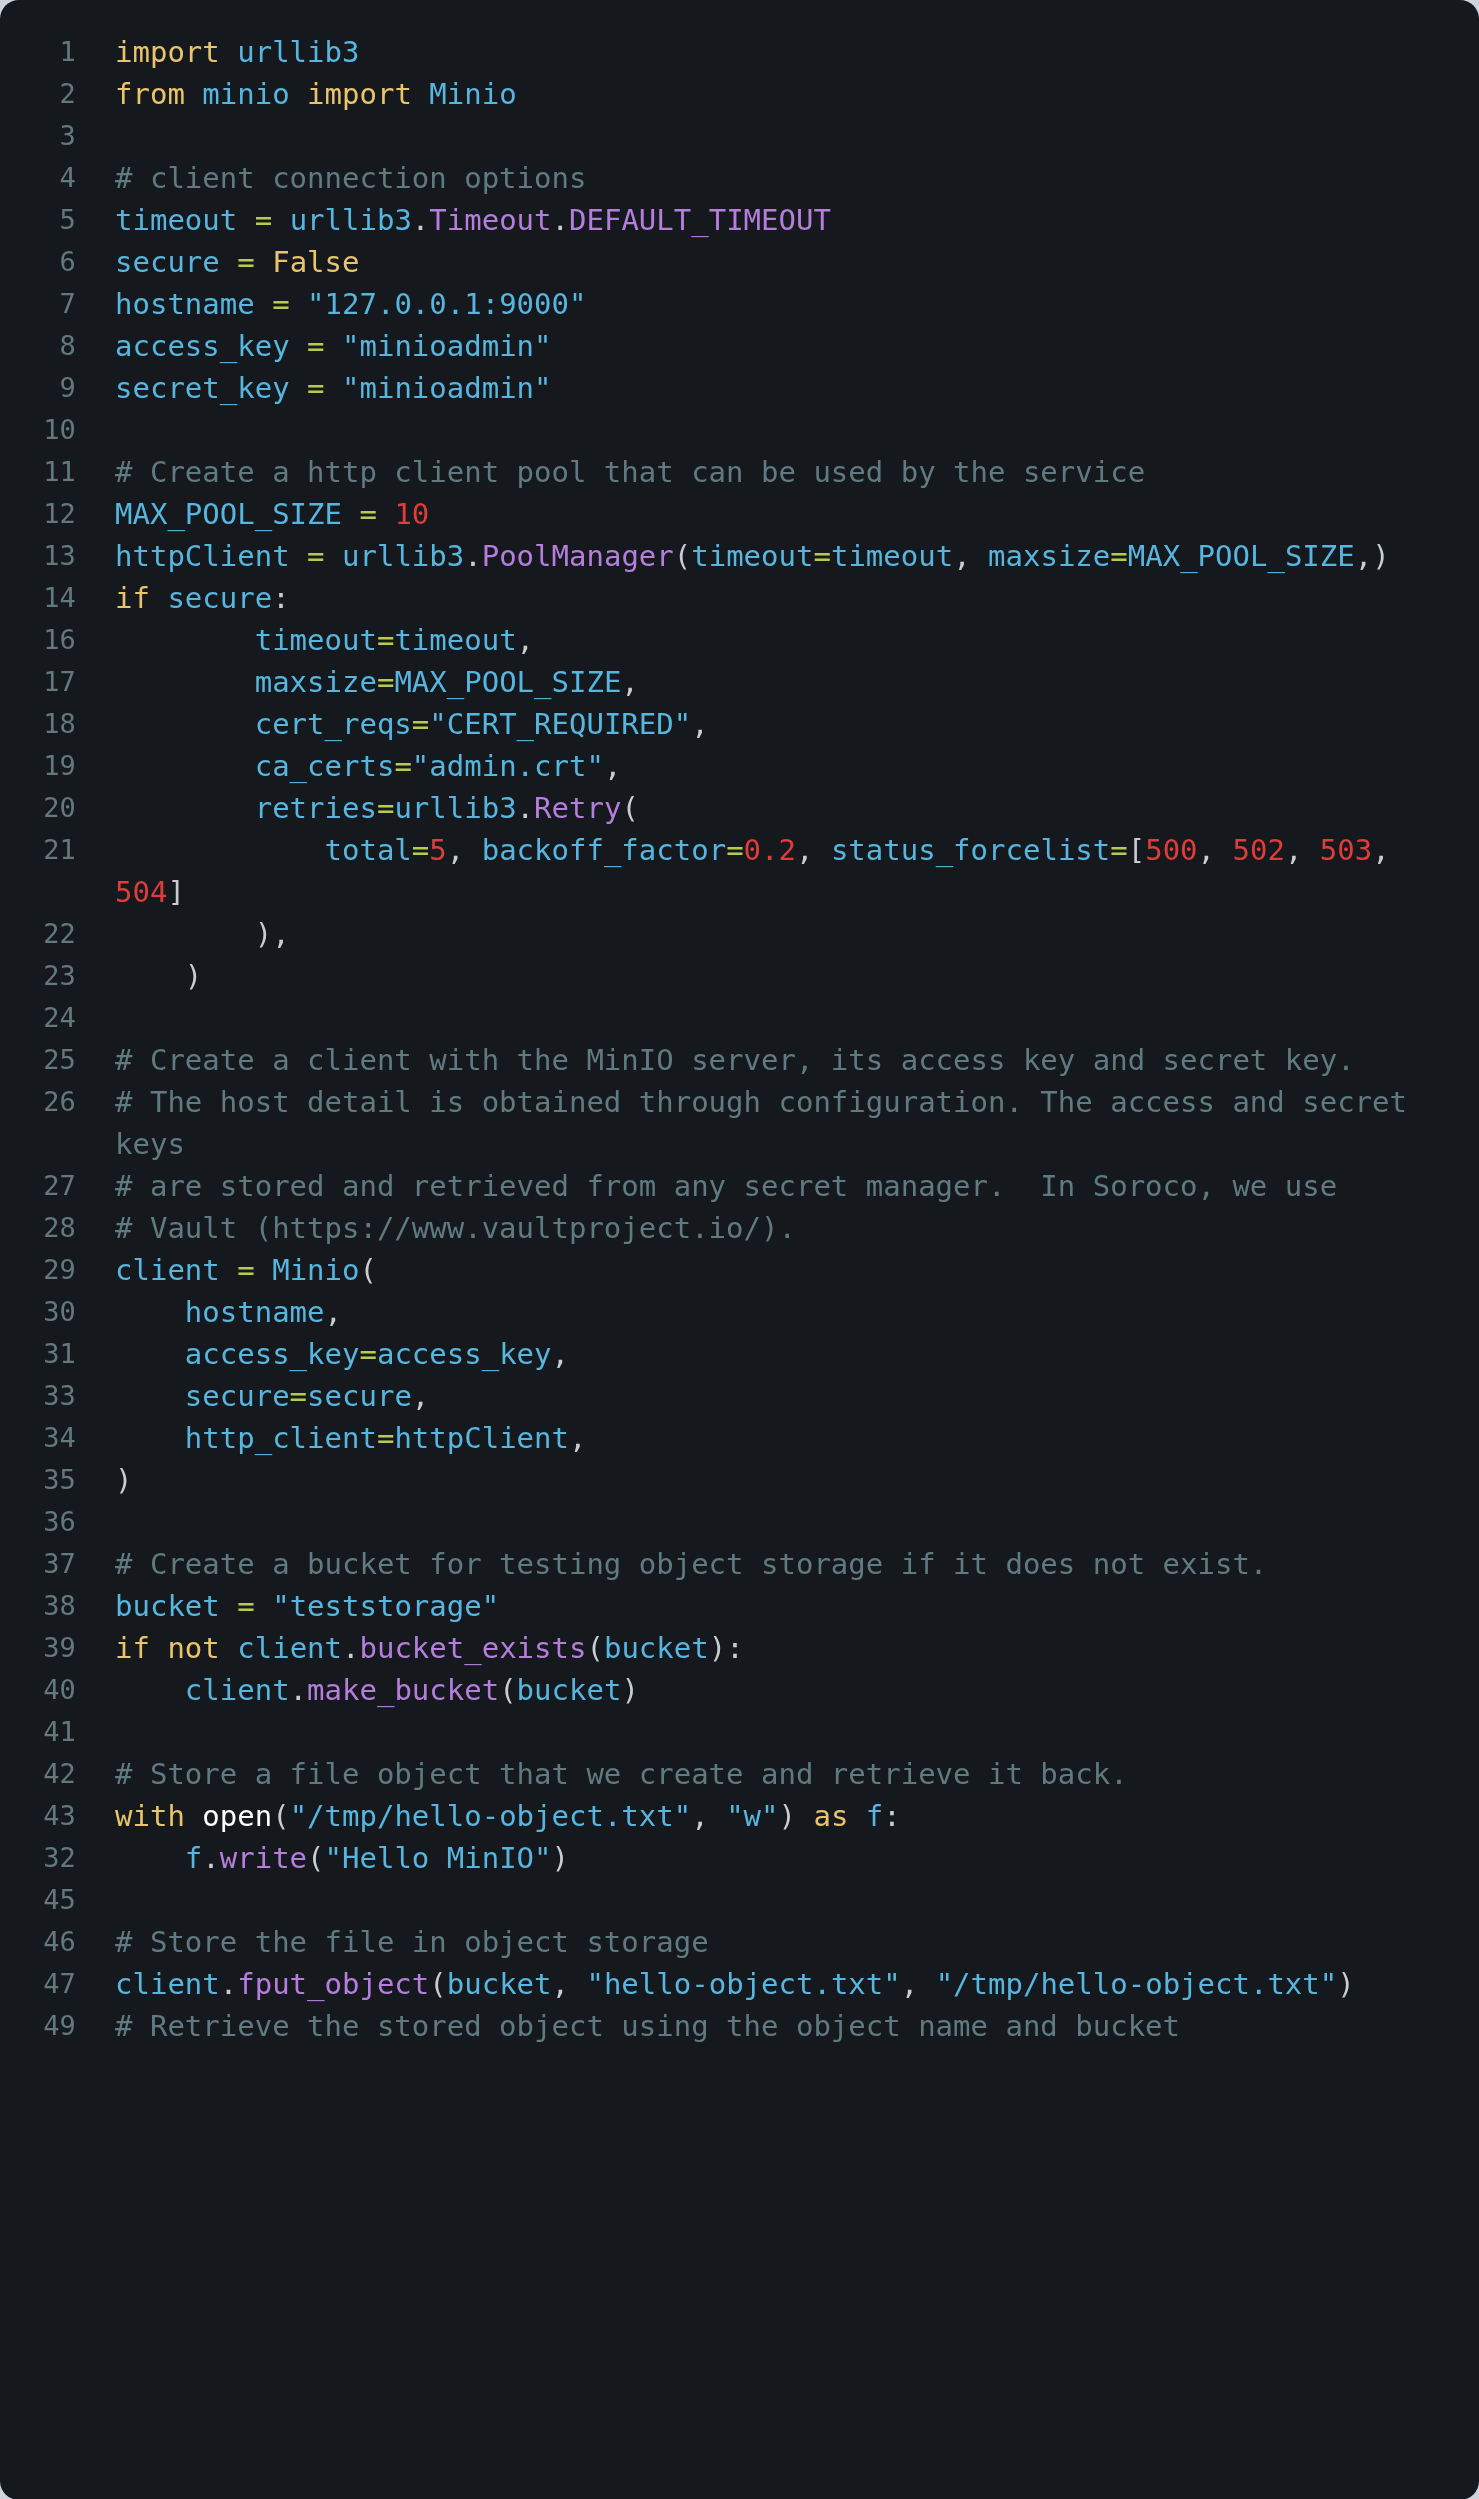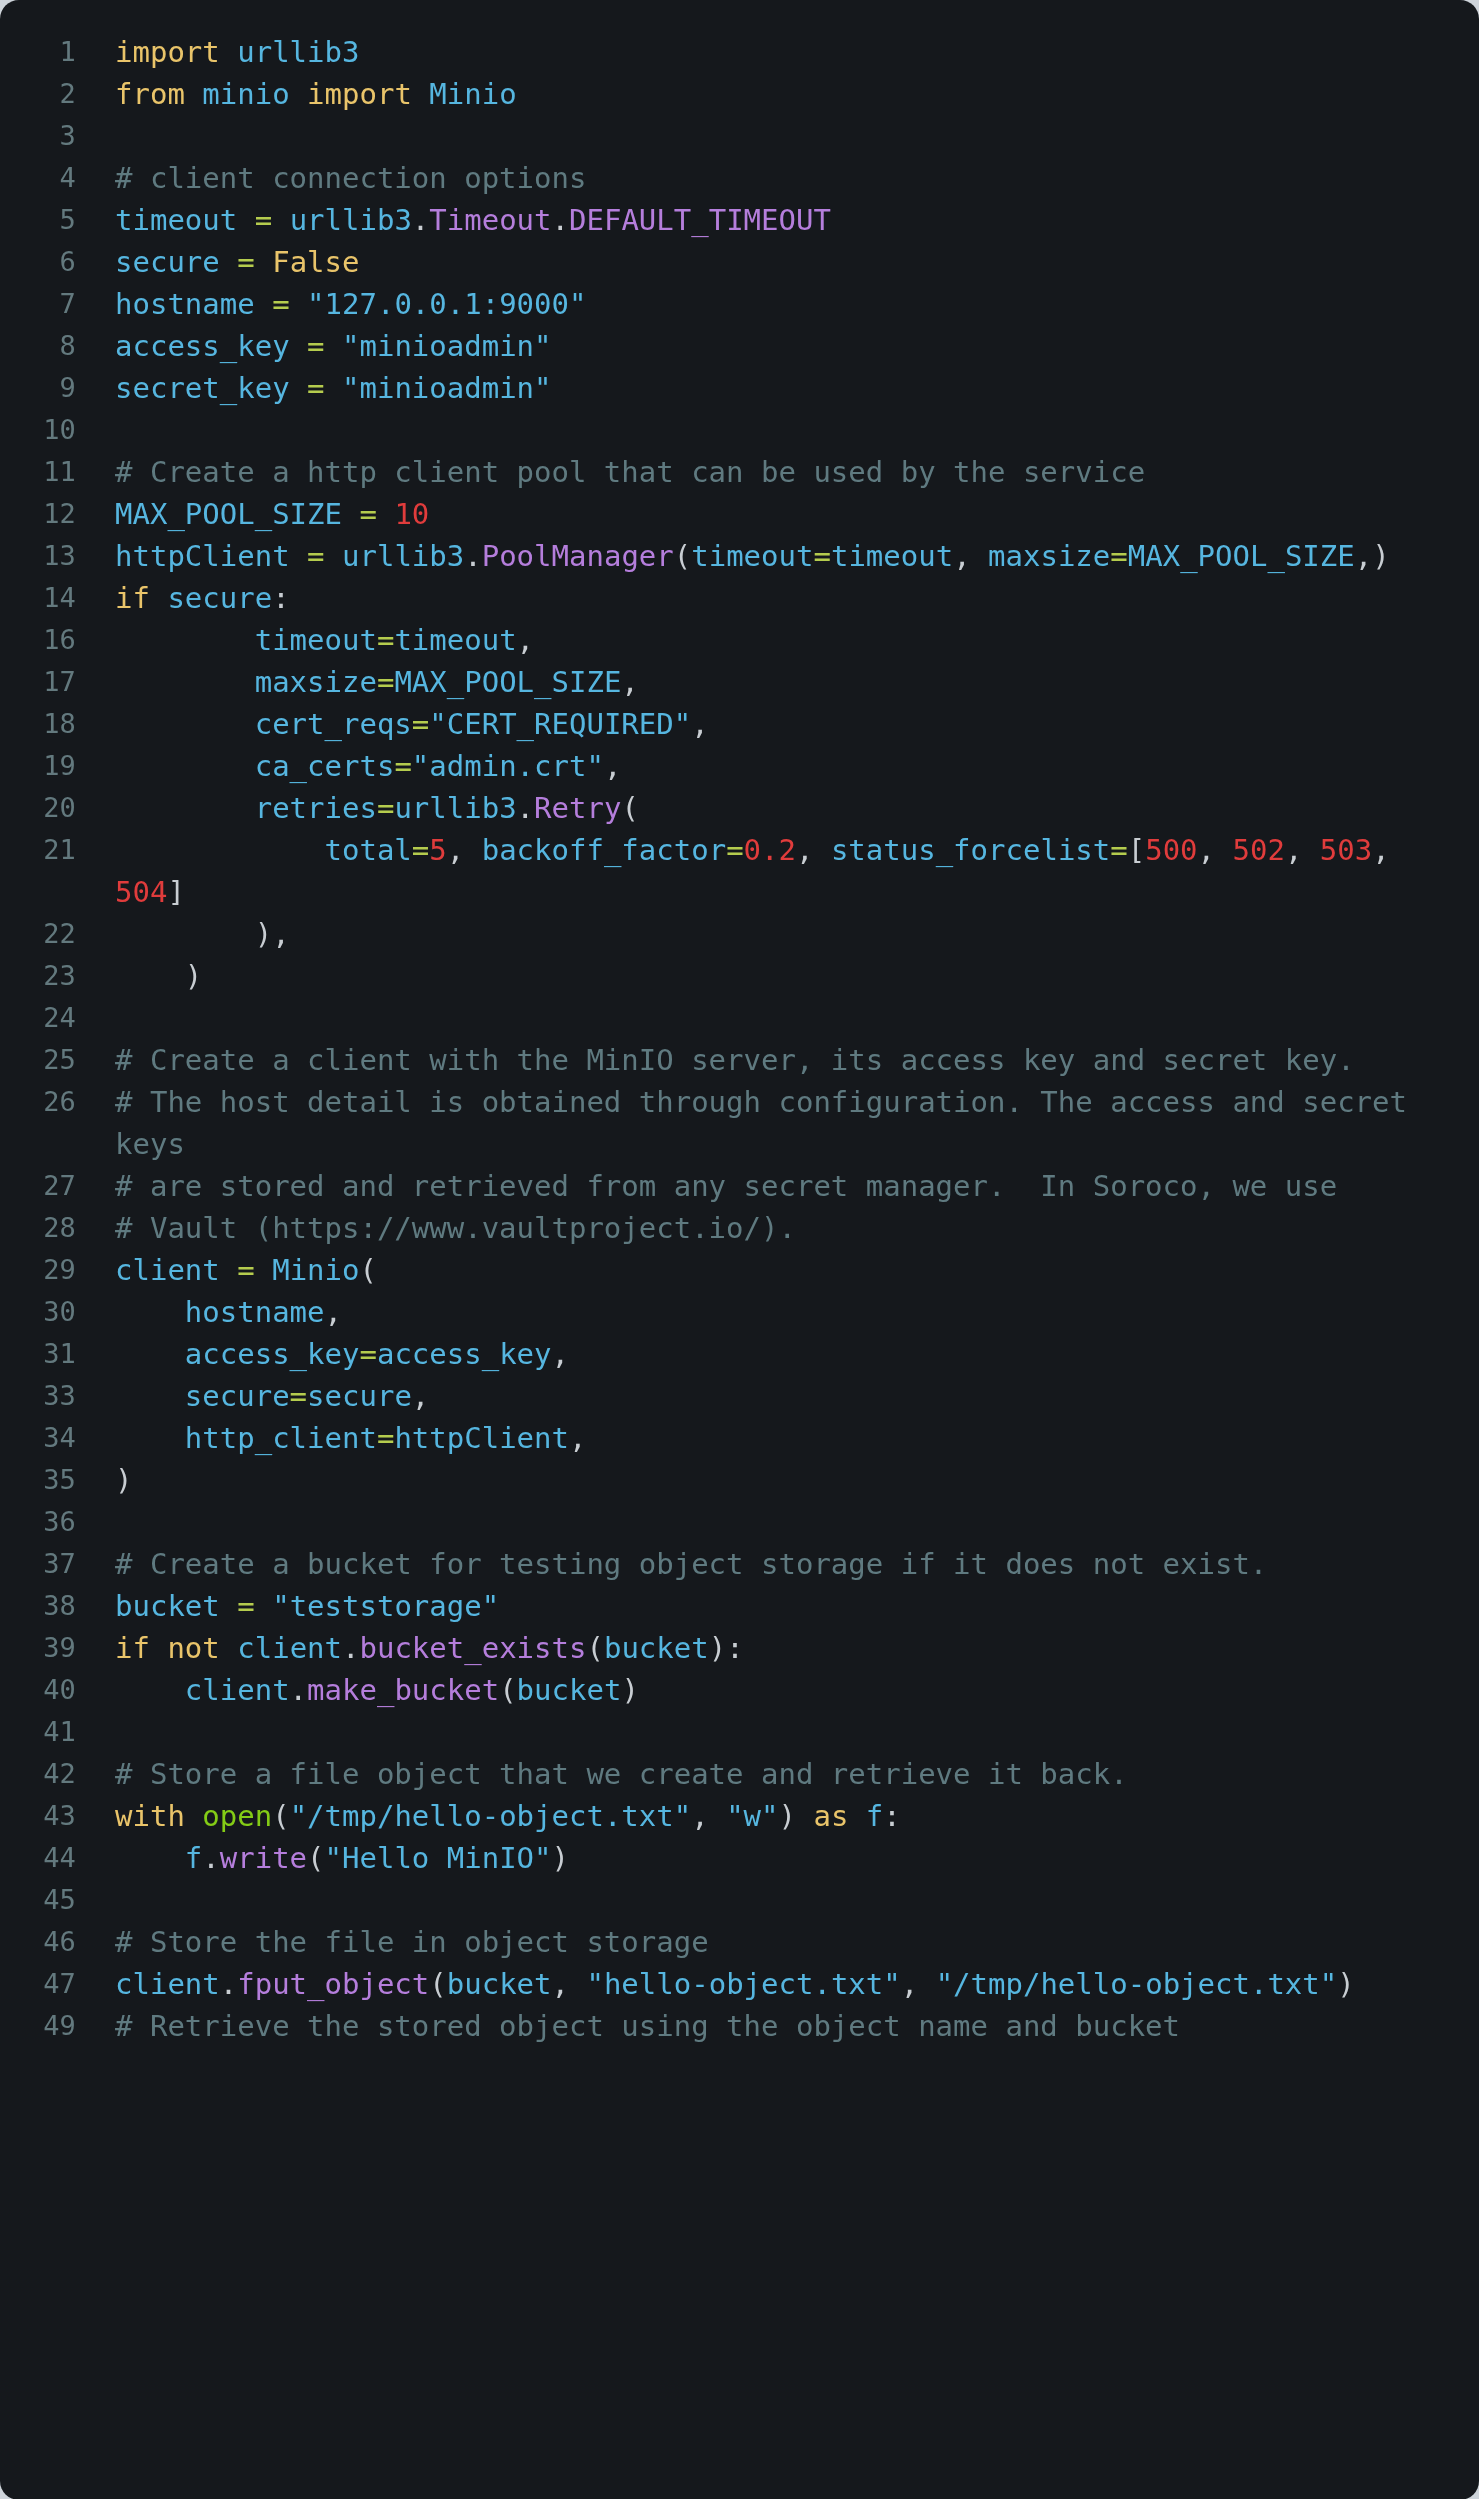--- a/index.html
+++ b/index.html
@@ -53,21 +53,21 @@
   
   .c  { color: #5f7a80; }          
   .k  { color: #e9c46a; }          
   .kc { color: #e9c46a; }          
   .n  { color: #56b6e0; }          
   .s  { color: #56b6e0; }          
   .o  { color: #b5cc4e; }          
   .p  { color: #c8cdd2; }          
   .a  { color: #b57edc; }          
   .m  { color: #e03c3c; }          
-  .b  { color: #84cc16; }          
+  .b  { color: #ffffff; }          
 </style>
 </head>
 <body>
 
 <div class="code-card">
   <div class="code-body" id="code-body">
       <div class="code-line"><span class="ln">1</span><span class="lc"><span class="k">import</span><span class="p"> </span><span class="n">urllib3</span></span></div>
       <div class="code-line"><span class="ln">2</span><span class="lc"><span class="k">from</span><span class="p"> </span><span class="n">minio</span><span class="p"> </span><span class="k">import</span><span class="p"> </span><span class="n">Minio</span></span></div>
       <div class="code-line"><span class="ln">3</span><span class="lc"></span></div>
       <div class="code-line"><span class="ln">4</span><span class="lc"><span class="c"># client connection options</span></span></div>
@@ -101,20 +101,20 @@
       <div class="code-line"><span class="ln">34</span><span class="lc"><span class="p">    </span><span class="n">http_client</span><span class="o">=</span><span class="n">httpClient</span><span class="p">,</span></span></div>
       <div class="code-line"><span class="ln">35</span><span class="lc"><span class="p">)</span></span></div>
       <div class="code-line"><span class="ln">36</span><span class="lc"></span></div>
       <div class="code-line"><span class="ln">37</span><span class="lc"><span class="c"># Create a bucket for testing object storage if it does not exist.</span></span></div>
       <div class="code-line"><span class="ln">38</span><span class="lc"><span class="n">bucket</span><span class="p"> </span><span class="o">=</span><span class="p"> </span><span class="s">"teststorage"</span></span></div>
       <div class="code-line"><span class="ln">39</span><span class="lc"><span class="k">if</span><span class="p"> </span><span class="k">not</span><span class="p"> </span><span class="n">client</span><span class="p">.</span><span class="a">bucket_exists</span><span class="p">(</span><span class="n">bucket</span><span class="p">):</span></span></div>
       <div class="code-line"><span class="ln">40</span><span class="lc"><span class="p">    </span><span class="n">client</span><span class="p">.</span><span class="a">make_bucket</span><span class="p">(</span><span class="n">bucket</span><span class="p">)</span></span></div>
       <div class="code-line"><span class="ln">41</span><span class="lc"></span></div>
       <div class="code-line"><span class="ln">42</span><span class="lc"><span class="c"># Store a file object that we create and retrieve it back.</span></span></div>
       <div class="code-line"><span class="ln">43</span><span class="lc"><span class="k">with</span><span class="p"> </span><span class="b">open</span><span class="p">(</span><span class="s">"/tmp/hello-object.txt"</span><span class="p">, </span><span class="s">"w"</span><span class="p">) </span><span class="k">as</span><span class="p"> </span><span class="n">f</span><span class="p">:</span></span></div>
-      <div class="code-line"><span class="ln">44</span><span class="lc"><span class="p">    </span><span class="n">f</span><span class="p">.</span><span class="a">write</span><span class="p">(</span><span class="s">"Hello MinIO"</span><span class="p">)</span></span></div>
+      <div class="code-line"><span class="ln">32</span><span class="lc"><span class="p">    </span><span class="n">f</span><span class="p">.</span><span class="a">write</span><span class="p">(</span><span class="s">"Hello MinIO"</span><span class="p">)</span></span></div>
       <div class="code-line"><span class="ln">45</span><span class="lc"></span></div>
       <div class="code-line"><span class="ln">46</span><span class="lc"><span class="c"># Store the file in object storage</span></span></div>
       <div class="code-line"><span class="ln">47</span><span class="lc"><span class="n">client</span><span class="p">.</span><span class="a">fput_object</span><span class="p">(</span><span class="n">bucket</span><span class="p">, </span><span class="s">"hello-object.txt"</span><span class="p">, </span><span class="s">"/tmp/hello-object.txt"</span><span class="p">)</span></span></div>
       <div class="code-line"><span class="ln">49</span><span class="lc"><span class="c"># Retrieve the stored object using the object name and bucket</span></span></div>
     </div>
 </div>
 
 
 </body></html>

